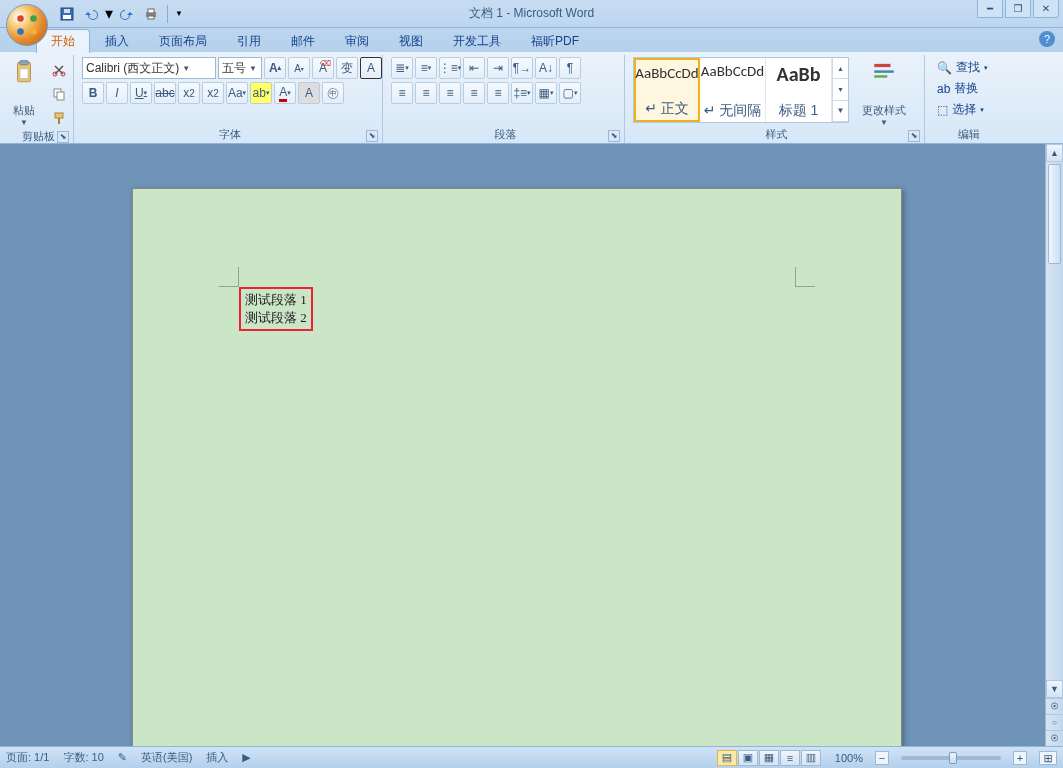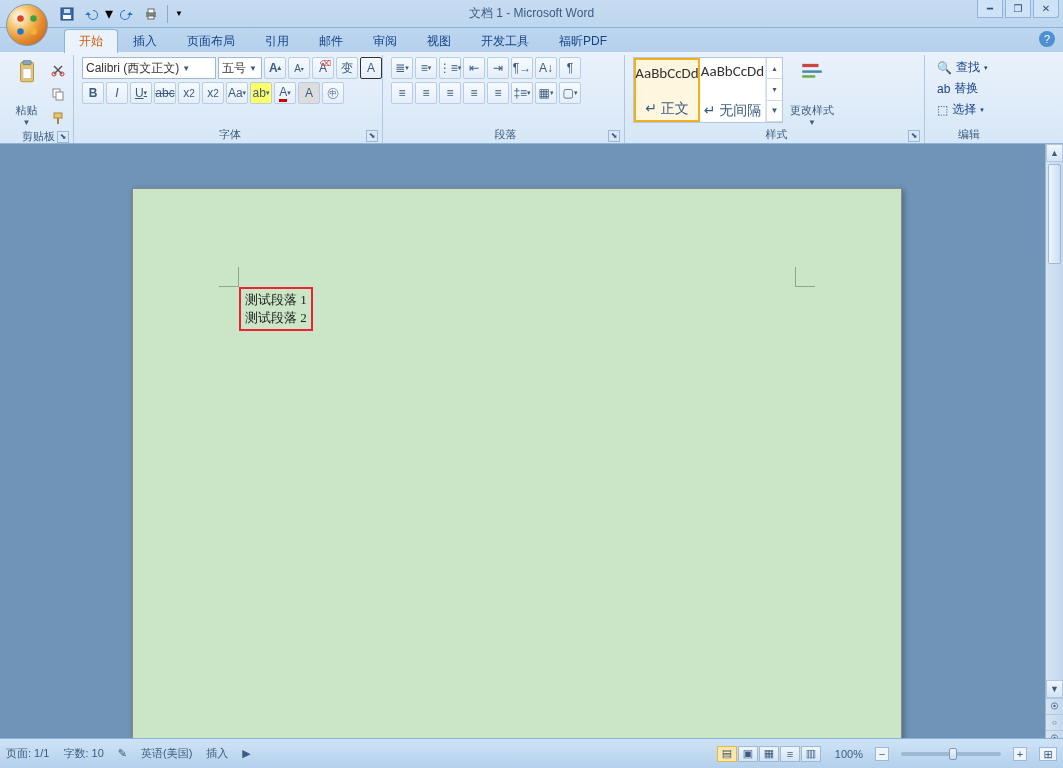--- a/index.html
+++ b/index.html
@@ -11,29 +11,29 @@
 .office-btn svg { width: 26px; height: 26px; }
 .qat { margin-left: 56px; display: flex; align-items: center; gap: 2px; height: 100%; }
 .qat .qbtn { width: 22px; height: 22px; display: inline-flex; align-items: center; justify-content: center; border-radius: 2px; cursor: pointer; }
 .qat .sep { width: 1px; height: 18px; background: #8cabc9; margin: 0 3px; }
 .title-text { position: absolute; left: 50%; transform: translateX(-50%); font-size: 12px; color: #3b5c80; }
 .win-controls { position: absolute; right: 4px; top: 0; display: flex; gap: 2px; }
 .win-controls .wbtn { width: 26px; height: 18px; background: #cfe3f6; border: 1px solid #8fb4d9; border-top: none; display: flex; align-items: center; justify-content: center; font-size: 10px; color: #2d4e75; cursor: pointer; }
 .win-controls .wbtn:last-child { border-bottom-right-radius: 3px; }
 
 
-.ribbon-tabs { height: 24px; background: linear-gradient(#bdd6ef, #b4d0ec); display: flex; align-items: flex-end; padding-left: 64px; position: relative; }
+.ribbon-tabs { height: 24px; background: linear-gradient(#bdd6ef, #b4d0ec); display: flex; align-items: flex-end; padding-left: 36px; position: relative; }
 .rtab { padding: 3px 14px 3px; font-size: 12px; color: #15428b; cursor: pointer; border: 1px solid transparent; border-bottom: none; position: relative; top: 1px; }
 .rtab.active { background: #eaf2fb; border-color: #8fb4d9; border-top-left-radius: 4px; border-top-right-radius: 4px; color: #cf5d0b; }
 .help-btn { position: absolute; right: 8px; top: 3px; width: 16px; height: 16px; border-radius: 50%; background: #4d8fd1; color: #fff; font-size: 11px; text-align: center; line-height: 16px; cursor: pointer; }
 
 
 .ribbon { height: 92px; background: linear-gradient(#eaf2fb, #d7e7f7); border-bottom: 1px solid #8fb4d9; display: flex; padding: 3px 4px 0; gap: 4px; }
 .group { background: transparent; border-right: 1px solid #b0c8e0; display: flex; flex-direction: column; position: relative; padding: 2px 4px 0; }
-.group-body { flex: 1; display: flex; align-items: flex-start; gap: 2px; }
+.group-body { flex: 1; display: flex; align-items: flex-start; gap: 8px; }
 .group-label { height: 16px; font-size: 11px; color: #3b5c80; text-align: center; position: relative; }
 .group-label .launcher { position: absolute; right: 0; bottom: 1px; width: 12px; height: 12px; border: 1px solid #9fb9d4; font-size: 8px; line-height: 10px; color: #3b5c80; cursor: pointer; }
 .big-btn { display: flex; flex-direction: column; align-items: center; justify-content: flex-start; width: 42px; height: 70px; padding-top: 2px; cursor: pointer; border-radius: 3px; }
 .big-btn svg { width: 32px; height: 32px; }
 .big-btn .lbl { font-size: 11px; color: #3b5c80; margin-top: 18px; }
 .vcol { display: flex; flex-direction: column; gap: 2px; }
 .sbtn { width: 22px; height: 22px; display: inline-flex; align-items: center; justify-content: center; border: 1px solid transparent; border-radius: 2px; cursor: pointer; font-size: 12px; color: #3b5c80; background: linear-gradient(#f6fafe,#e4eef9); border:1px solid #b7cde4;}
 .sbtn.flat { background: transparent; border-color: transparent; }
 .combo { height: 22px; border: 1px solid #9fb9d4; background: #fff; display: inline-flex; align-items: center; padding: 0 3px; font-size: 12px; color: #333; }
 .combo .dd { margin-left: 3px; color: #3b5c80; font-size: 8px; cursor: pointer; }
@@ -67,21 +67,21 @@
 .redbox { position: absolute; left: 106px; top: 98px; border: 2px solid #e23; padding: 2px 4px; }
 .redbox p { font-size: 13px; color: #222; font-family: "SimSun", serif; line-height: 18px;}
 
 .vscroll { position:absolute; right:0; top:0; bottom:0; width:18px; background: linear-gradient(90deg,#d7e5f3,#c3d7ec); border-left:1px solid #9fb9d4; display:flex; flex-direction:column; }
 .vscroll .arr { height:18px; display:flex; align-items:center; justify-content:center; font-size:9px; color:#3b5c80; background:linear-gradient(#eef5fc,#d4e4f4); border:1px solid #b0c8e0; cursor:pointer;}
 .vscroll .track { flex:1; position:relative; }
 .vscroll .thumb { position:absolute; left:2px; right:2px; top:2px; height:100px; background:linear-gradient(90deg,#eef5fc,#cadef2); border:1px solid #9fb9d4; border-radius:2px; cursor:pointer;}
 .vscroll .navbtn { height:16px; display:flex; align-items:center; justify-content:center; font-size:8px; color:#3b5c80; border-top:1px solid #b0c8e0; cursor:pointer;}
 
 
-.status { position: absolute; bottom: 0; left: 0; right: 0; height: 30px; background: linear-gradient(#cfe3f6, #b4d0ec); border-top: 1px solid #8fb4d9; display: flex; align-items: center; font-size: 11px; color: #3b5c80; padding: 0 6px; gap: 14px; }
+.status { position: absolute; bottom: 0; left: 0; right: 0; height: 22px; background: linear-gradient(#cfe3f6, #b4d0ec); border-top: 1px solid #8fb4d9; display: flex; align-items: center; font-size: 11px; color: #3b5c80; padding: 0 6px; gap: 14px; }
 .status .spacer { flex: 1; }
 .viewbtns { display: flex; gap: 1px; }
 .viewbtns .vb { width: 20px; height: 16px; border: 1px solid #9fb9d4; background: linear-gradient(#eef5fc,#d4e4f4); display:flex; align-items:center; justify-content:center; cursor:pointer;}
 .viewbtns .vb.active { background: #fde8a9; border-color:#e0b84a; }
 .zoom { display:flex; align-items:center; gap:12px; }
 .zoom .zslider { width: 100px; height: 4px; background: #9fb9d4; position: relative; border-radius:2px;}
 .zoom .zslider .zthumb { position:absolute; left:48px; top:-4px; width:8px; height:12px; background:linear-gradient(#eef5fc,#cadef2); border:1px solid #7a9ac0; border-radius:2px; cursor:pointer;}
 .zoom .zm { width:14px; height:14px; border:1px solid #9fb9d4; background:#eef5fc; text-align:center; line-height:12px; cursor:pointer; font-size:11px;}
 </style>
 </head>
@@ -259,20 +259,24 @@
     <div class="group-body">
       <div class="gallery">
         <div class="gitem sel">
           <span class="prev">AaBbCcDd</span>
           <span class="nm">↵ 正文</span>
         </div>
         <div class="gitem">
           <span class="prev">AaBbCcDd</span>
           <span class="nm">↵ 无间隔</span>
         </div>
+        <div class="gitem">
+          <span class="prev" style="font-size:20px;font-weight:bold;">AaBb</span>
+          <span class="nm">标题 1</span>
+        </div>
         <div class="gscroll">
           <div>▴</div>
           <div>▾</div>
           <div>▼</div>
         </div>
       </div>
       <div class="big-btn" style="width:54px;">
         <svg viewBox="0 0 32 32">
             <rect x="4" y="6" width="20" height="4" fill="#c44"></rect>
             <rect x="4" y="14" width="24" height="3" fill="#48a"></rect>

